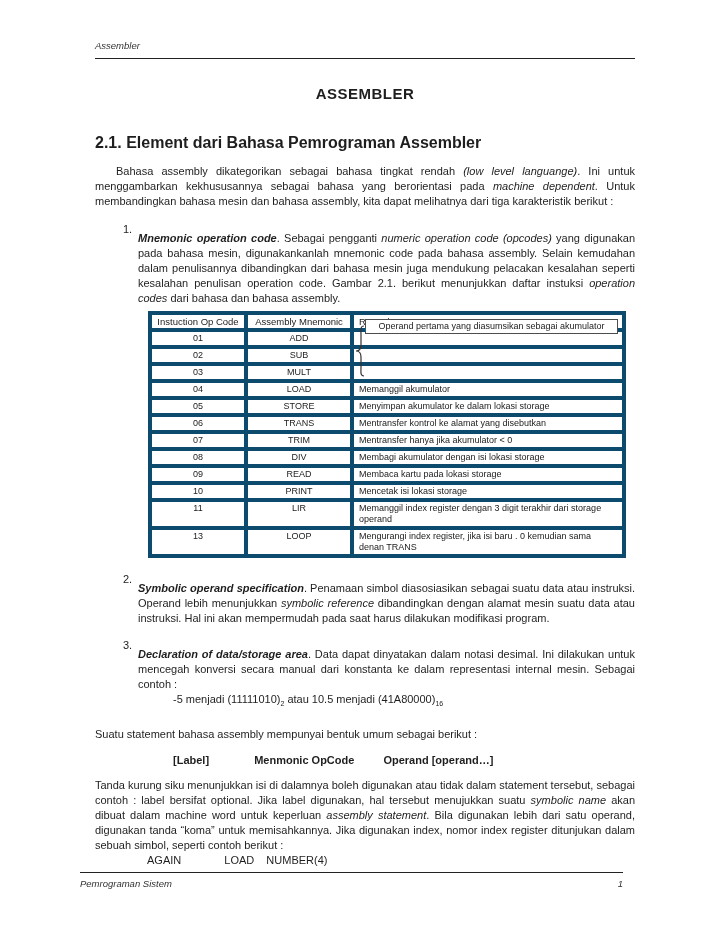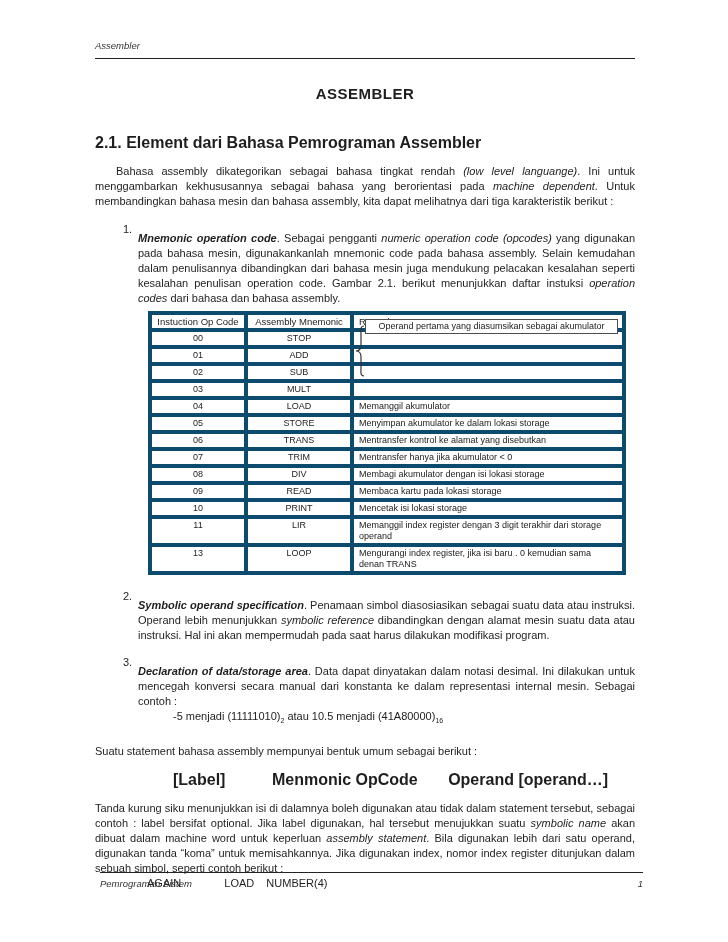--- a/index.html
+++ b/index.html
@@ -50,33 +50,33 @@
   tr.double { height:23px;padding-left:11px; }
   tr.head-row { height:14px; font-size:9.5px; }
   .brace-svg { position:absolute; left:205px; top:14px; }
   .operand-note {
     position:absolute; left:217px; top:8px; width:253px; height:15px;
     border:1px solid #4d4d4d; background:#fff;
     font-size:9px; line-height:13px; text-align:center; color:#222;
   }
 
   .statement-para { margin-top:16px; }
-  .statement-format { margin-top:12px; font-size:16px; font-weight:bold; }
+  .statement-format { margin-top:12px; font-size:11px; font-weight:bold; }
   .statement-format .f-label { margin-left:78px; }
   .statement-format .f-op { margin-left:42px; }
   .statement-format .f-operand { margin-left:26px; }
   .closing-para { margin-top:12px; }
   .example2-line { font-size:11px; line-height:15px; }
   .example2-line .e-label { margin-left:52px; }
   .example2-line .e-op { margin-left:40px; }
   .example2-line .e-operand { margin-left:9px; }
   .final-para { text-align:justify; }
 
   .doc-footer {
-    position:absolute; left:100px; top:872px; width:543px;
+    position:absolute; left:80px; top:872px; width:543px;
     border-top:1.5px solid #222; padding-top:5px;
     display:flex; justify-content:space-between;
     font-size:9.5px; font-style:italic; color:#333;
   }
 </style>
 </head>
 <body>
 
 <div class="content">
 
@@ -102,25 +102,20 @@
           <col class="c-mn">
           <col class="c-rem">
         </colgroup>
       <tbody>
           <tr class="head-row">
         <th class="cell-center">Instuction Op Code</th>
         <th class="cell-center">Assembly Mnemonic</th>
         <th class="cell-left">Remarks</th>
       </tr>
       <tr class="single">
-            <td class="cell-center">00</td>
-            <td class="cell-center">STOP</td>
-            <td class="cell-left"></td>
-          </tr>
-      <tr class="single">
             <td class="cell-center">01</td>
             <td class="cell-center">ADD</td>
             <td class="cell-left"></td>
           </tr>
       <tr class="single">
             <td class="cell-center">02</td>
             <td class="cell-center">SUB</td>
             <td class="cell-left"></td>
           </tr>
       <tr class="single">

